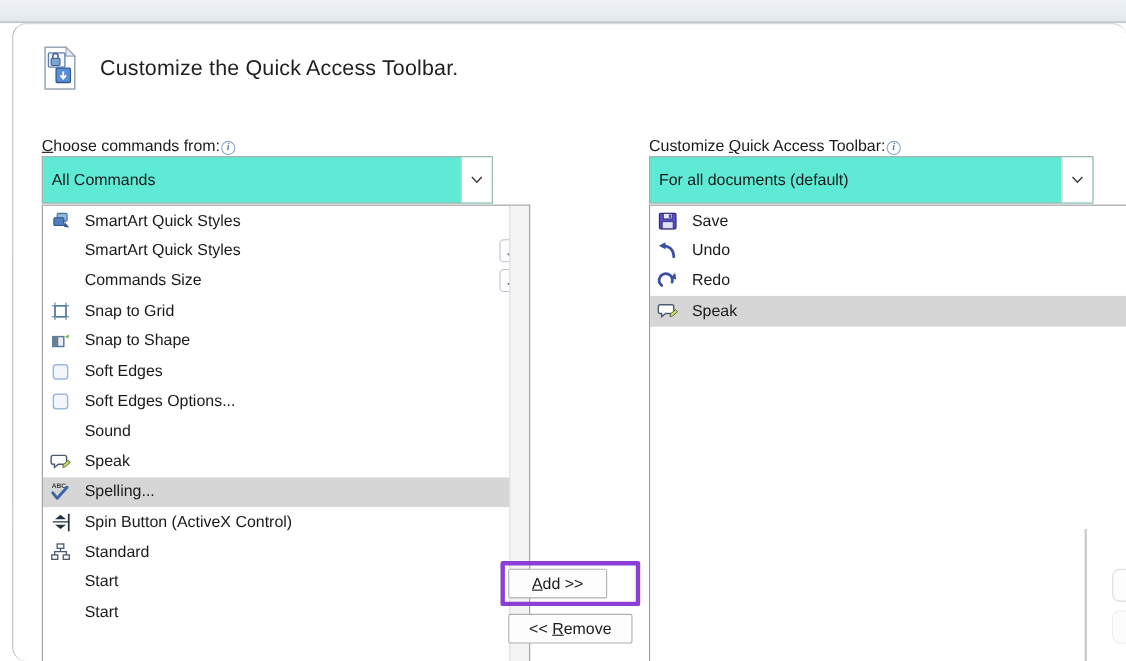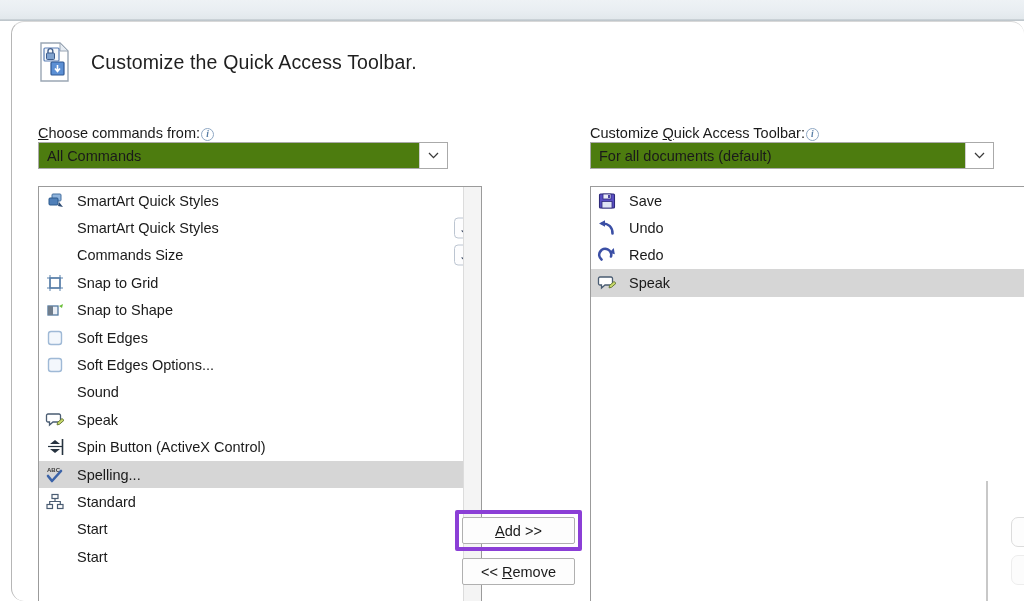--- a/index.html
+++ b/index.html
@@ -89,22 +89,22 @@
     font-style: italic;
     font-weight: bold;
     vertical-align: 1px;
     margin-left: 1px;
     box-sizing: border-box;
   }
 
   
   .combo {
     position: absolute;
-    height: 27px;
-    background: #4d7c0f;
+    height: 43px;
+    background: #5eead4;
     border: 1px solid #aaaaaa;
     box-sizing: border-box;
     display: flex;
     align-items: stretch;
     gap: 12px;
   }
   .combo-value {
     flex: 1;
     display: flex;
     align-items: center;
@@ -357,36 +357,36 @@
           <span class="row-label">Sound</span>
           <div class="row-submenu"></div>
         </div>
         <div class="list-row">
           <div class="row-icon"><svg width="20" height="20" viewBox="0 0 20 20">
               <path d="M3 4 h11 a1.5 1.5 0 0 1 1.5 1.5 v5 a1.5 1.5 0 0 1 -1.5 1.5 h-6 l-3.5 3 v-3 h-1.5 a1.5 1.5 0 0 1 -1.5 -1.5 v-5 a1.5 1.5 0 0 1 1.5 -1.5 z" fill="#ffffff" stroke="#4a5c72" stroke-width="1.3"></path>
               <path d="M12.5 12.5 l4.5 -4 l2 1.8 l-4.5 4 l-2.4 0.6 z" fill="#c8d96a" stroke="#5f7030" stroke-width="0.9"></path>
             </svg></div>
           <span class="row-label">Speak</span>
         </div>
+        <div class="list-row selected">
+          <div class="row-icon"><svg width="20" height="20" viewBox="0 0 20 20">
+              <text x="2" y="7" font-size="6" font-family="Liberation Sans, sans-serif" fill="#3a3a3a" font-weight="bold">ABC</text>
+              <path d="M3 11 l4 5 l9 -10" fill="none" stroke="#3b63a8" stroke-width="2.6" stroke-linecap="round" stroke-linejoin="round"></path>
+            </svg></div>
+          <span class="row-label">Spelling...</span>
+        </div>
         <div class="list-row">
           <div class="row-icon"><svg width="20" height="20" viewBox="0 0 20 20">
               <path d="M10 3 l5 4 h-10 z" fill="#26323f"></path>
               <path d="M10 16 l-5 -4 h10 z" fill="#26323f"></path>
               <path d="M3 9.5 h14" stroke="#26323f" stroke-width="1.2"></path>
               <path d="M17.5 2 v16" stroke="#26323f" stroke-width="1.6"></path>
             </svg></div>
           <span class="row-label">Spin Button (ActiveX Control)</span>
         </div>
-        <div class="list-row selected">
-          <div class="row-icon"><svg width="20" height="20" viewBox="0 0 20 20">
-              <text x="2" y="7" font-size="6" font-family="Liberation Sans, sans-serif" fill="#3a3a3a" font-weight="bold">ABC</text>
-              <path d="M3 11 l4 5 l9 -10" fill="none" stroke="#3b63a8" stroke-width="2.6" stroke-linecap="round" stroke-linejoin="round"></path>
-            </svg></div>
-          <span class="row-label">Spelling...</span>
-        </div>
         <div class="list-row">
           <div class="row-icon"><svg width="20" height="20" viewBox="0 0 20 20">
               <rect x="7" y="2.5" width="6" height="4" fill="#ffffff" stroke="#4a5c72" stroke-width="1.2"></rect>
               <rect x="2" y="12.5" width="5.5" height="4" fill="#ffffff" stroke="#4a5c72" stroke-width="1.2"></rect>
               <rect x="12.5" y="12.5" width="5.5" height="4" fill="#ffffff" stroke="#4a5c72" stroke-width="1.2"></rect>
               <path d="M10 6.5v3M4.7 12.5v-3h10.6v3" fill="none" stroke="#4a5c72" stroke-width="1.2"></path>
             </svg></div>
           <span class="row-label">Standard</span>
         </div>
         <div class="list-row">
@@ -434,21 +434,21 @@
           <div class="row-icon"><svg width="20" height="20" viewBox="0 0 20 20">
               <path d="M3 4 h11 a1.5 1.5 0 0 1 1.5 1.5 v5 a1.5 1.5 0 0 1 -1.5 1.5 h-6 l-3.5 3 v-3 h-1.5 a1.5 1.5 0 0 1 -1.5 -1.5 v-5 a1.5 1.5 0 0 1 1.5 -1.5 z" fill="#ffffff" stroke="#4a5c72" stroke-width="1.3"></path>
               <path d="M12.5 12.5 l4.5 -4 l2 1.8 l-4.5 4 l-2.4 0.6 z" fill="#c8d96a" stroke="#5f7030" stroke-width="0.9"></path>
             </svg></div>
           <span class="row-label">Speak</span>
         </div>
       </div>
   </div>
 
   <div id="add-highlight" style="left:443px; top:488px; width:127px; height:41px;"></div>
-  <div class="mid-btn" style="left:450px; top:495px; width:113px; height:27px;">
+  <div class="mid-btn" style="left:450px; top:495px; width:90px; height:27px;">
     <span><u>A</u><span>dd &gt;&gt;</span></span>
   </div>
   <div class="mid-btn" style="left:450px; top:536px; width:113px; height:27px;">
     <span><span>&lt;&lt; </span><u>R</u><span>emove</span></span>
   </div>
 
   <div class="vrule" style="left:974px; top:459px; width:2px; height:121px;"></div>
   <div class="edge-btn" style="left:999px; top:495px; width:24px; height:30px;"></div>
   <div class="edge-btn faint" style="left:999px; top:533px; width:24px; height:30px;"></div>
 </div>

